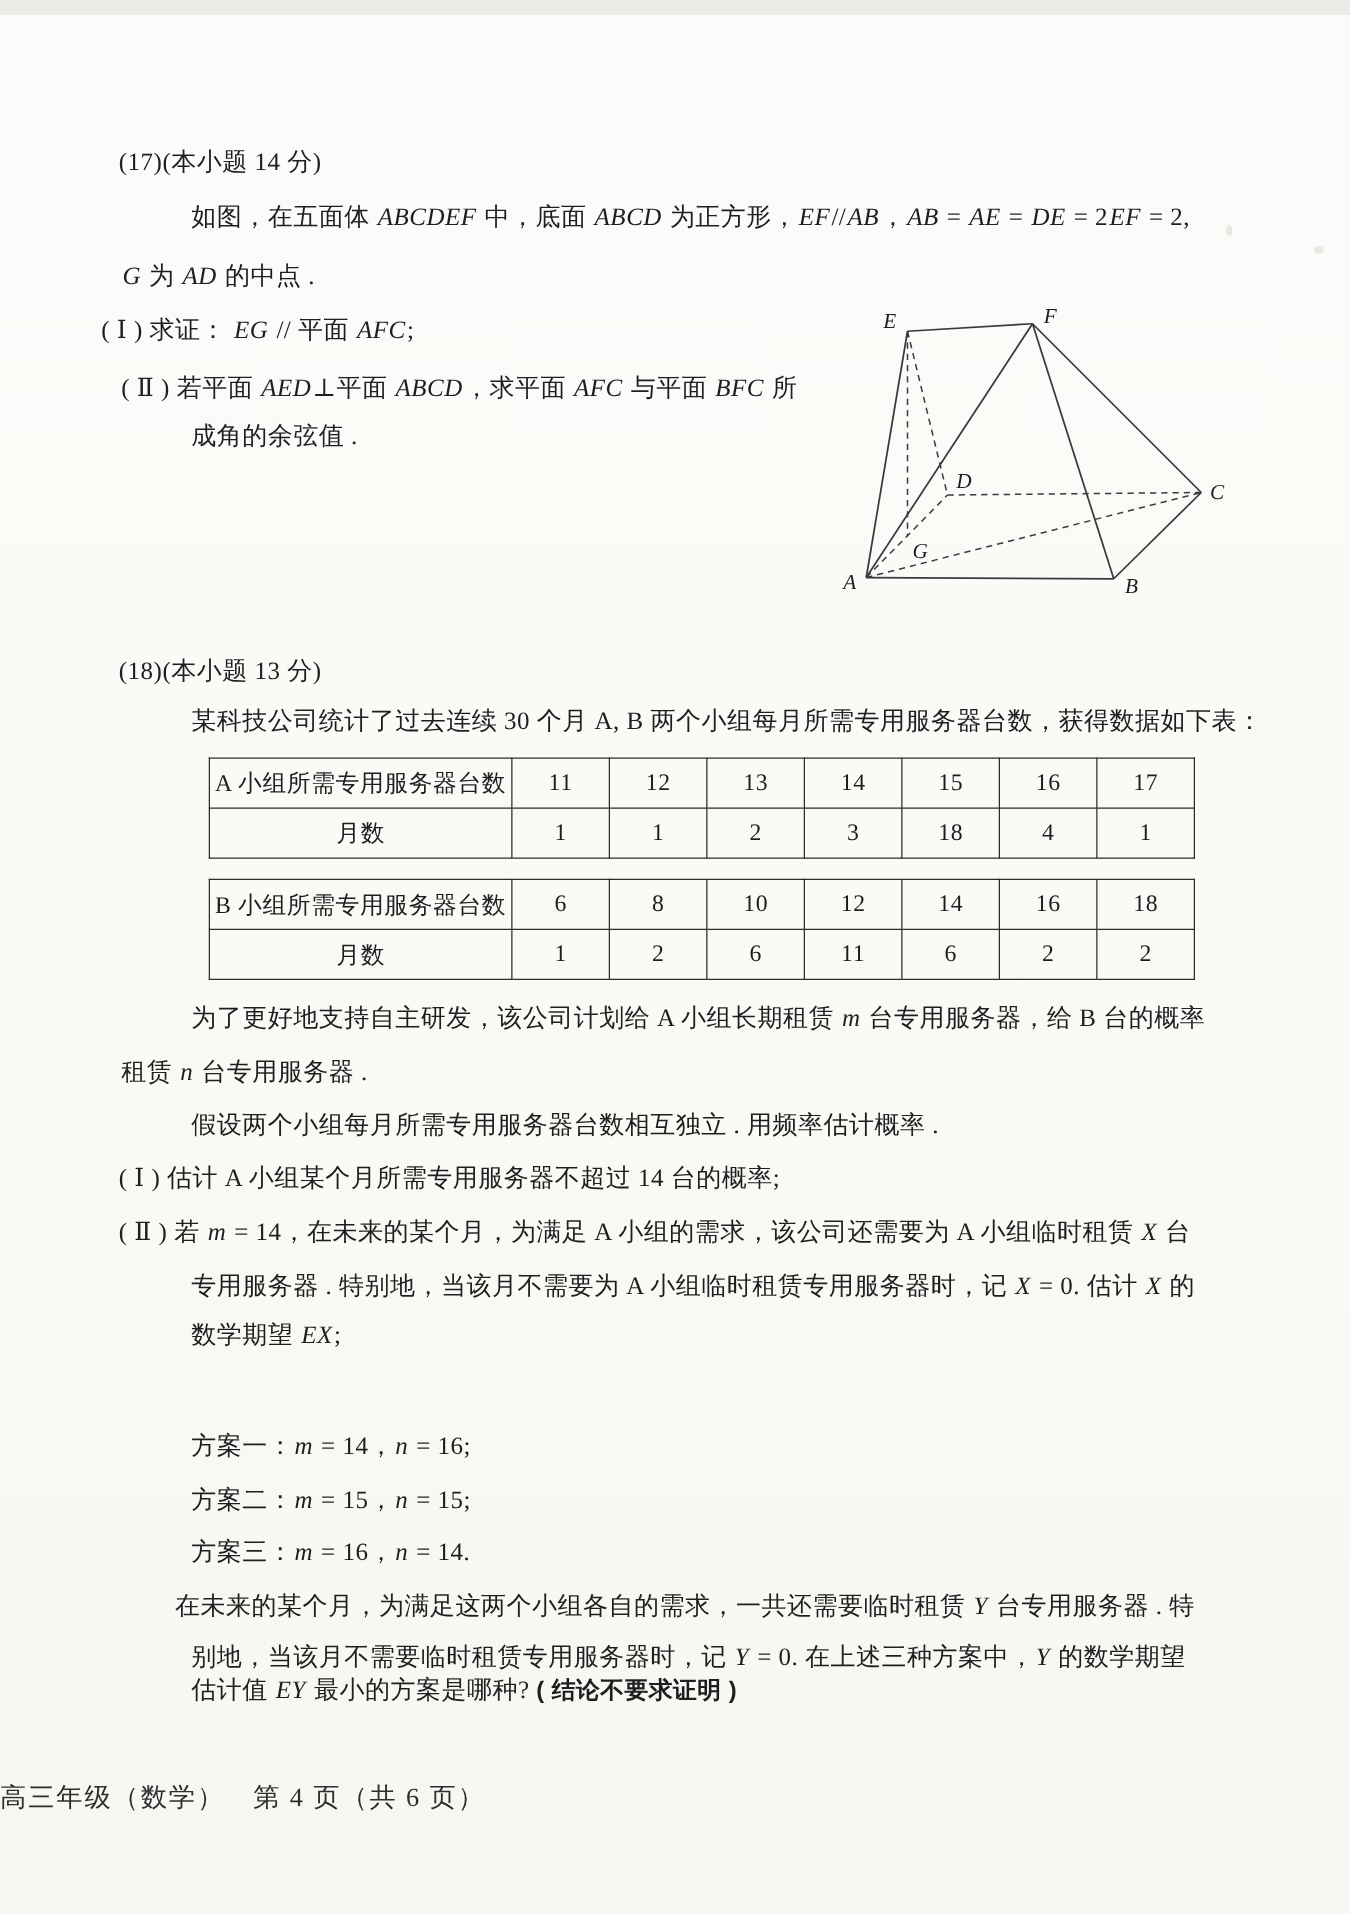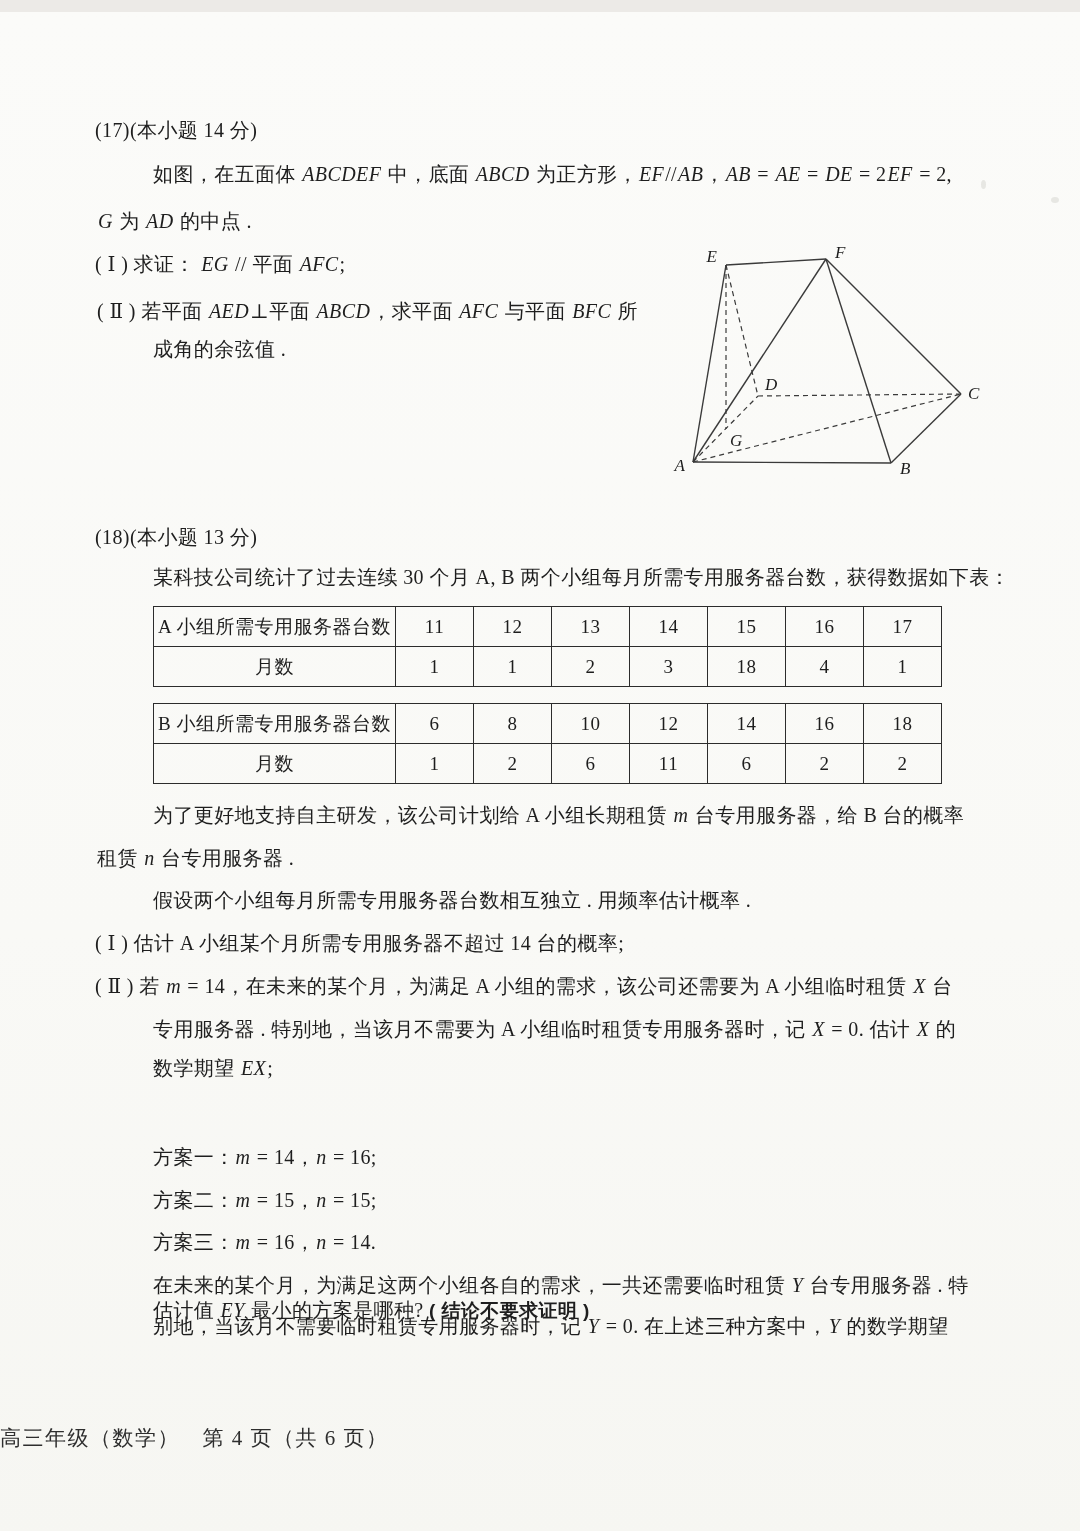--- a/index.html
+++ b/index.html
@@ -25,21 +25,21 @@
     font-family:"Liberation Serif","DejaVu Serif",serif;
     padding:0 1px;
   }
   .line .bold-note{
     font-weight:700;
     font-family:"Liberation Sans","DejaVu Sans",sans-serif;
     font-size:19px;
   }
   table.data-table{
     position:absolute;
-    left:153px;
+    left:167px;
     width:788px;
     border-collapse:collapse;
     table-layout:fixed;
     padding-left:12px;
   }
   table.data-table td{
     border:1.6px solid #2c2c2c;
     height:39px;
     text-align:center;
     vertical-align:middle;
@@ -76,21 +76,21 @@
   }
 </style>
 </head>
 <body>
 
 <div id="page">
 
   <div class="line" style="left:95px;top:106px">(17)(本小题 14 分)</div>
   <div class="line" style="left:153px;top:150px"><span>如图，在五面体 </span><span class="mi">ABCDEF</span><span> 中，底面 </span><span class="mi">ABCD</span><span> 为正方形，</span><span class="mi">EF</span><span>//</span><span class="mi">AB</span><span>，</span><span class="mi">AB</span><span> = </span><span class="mi">AE</span><span> = </span><span class="mi">DE</span><span> = 2</span><span class="mi">EF</span><span> = 2,</span></div>
   <div class="line" style="left:97px;top:197px"><span class="mi">G</span><span> 为 </span><span class="mi">AD</span><span> 的中点 .</span></div>
-  <div class="line" style="left:95px;top:240px"><span>( Ⅰ ) 求证： </span><span class="mi">EG</span><span> // 平面 </span><span class="mi">AFC</span><span>;</span></div>
+  <div class="line" style="left:81px;top:240px"><span>( Ⅰ ) 求证： </span><span class="mi">EG</span><span> // 平面 </span><span class="mi">AFC</span><span>;</span></div>
   <div class="line" style="left:97px;top:287px"><span>( Ⅱ ) 若平面 </span><span class="mi">AED</span><span>⊥平面 </span><span class="mi">ABCD</span><span>，求平面 </span><span class="mi">AFC</span><span> 与平面 </span><span class="mi">BFC</span><span> 所</span></div>
   <div class="line" style="left:153px;top:325px"><span>成角的余弦值 .</span></div>
 
   <svg id="figure17" width="330" height="250" viewBox="0 0 330 250">
     <g stroke="#3a3a3a" stroke-width="1.4" fill="none">
       <line x1="63" y1="25" x2="163" y2="19"></line>
       <line x1="63" y1="25" x2="30" y2="222"></line>
       <line x1="30" y1="222" x2="163" y2="19"></line>
       <line x1="163" y1="19" x2="228" y2="223"></line>
       <line x1="163" y1="19" x2="298" y2="154"></line>
@@ -177,22 +177,22 @@
   <div class="line" style="left:153px;top:791px"><span>为了更好地支持自主研发，该公司计划给 A 小组长期租赁 </span><span class="mi">m</span><span> 台专用服务器，给 B 台的概率</span></div>
   <div class="line" style="left:97px;top:834px"><span>租赁 </span><span class="mi">n</span><span> 台专用服务器 .</span></div>
   <div class="line" style="left:153px;top:876px"><span>假设两个小组每月所需专用服务器台数相互独立 . 用频率估计概率 .</span></div>
   <div class="line" style="left:95px;top:919px"><span>( Ⅰ ) 估计 A 小组某个月所需专用服务器不超过 14 台的概率;</span></div>
   <div class="line" style="left:95px;top:962px"><span>( Ⅱ ) 若 </span><span class="mi">m</span><span> = 14，在未来的某个月，为满足 A 小组的需求，该公司还需要为 A 小组临时租赁 </span><span class="mi">X</span><span> 台</span></div>
   <div class="line" style="left:153px;top:1005px"><span>专用服务器 . 特别地，当该月不需要为 A 小组临时租赁专用服务器时，记 </span><span class="mi">X</span><span> = 0. 估计 </span><span class="mi">X</span><span> 的</span></div>
   <div class="line" style="left:153px;top:1044px"><span>数学期望 </span><span class="mi">EX</span><span>;</span></div>
   <div class="line" style="left:153px;top:1133px"><span>方案一：</span><span class="mi">m</span><span> = 14，</span><span class="mi">n</span><span> = 16;</span></div>
   <div class="line" style="left:153px;top:1176px"><span>方案二：</span><span class="mi">m</span><span> = 15，</span><span class="mi">n</span><span> = 15;</span></div>
   <div class="line" style="left:153px;top:1218px"><span>方案三：</span><span class="mi">m</span><span> = 16，</span><span class="mi">n</span><span> = 14.</span></div>
-  <div class="line" style="left:153px;top:1261px"><span>在未来的某个月，为满足这两个小组各自的需求，一共还需要临时租赁 </span><span class="mi">Y</span><span> 台专用服务器 . 特</span></div>
+  <div class="line" style="left:140px;top:1261px"><span>在未来的某个月，为满足这两个小组各自的需求，一共还需要临时租赁 </span><span class="mi">Y</span><span> 台专用服务器 . 特</span></div>
   <div class="line" style="left:153px;top:1302px"><span>别地，当该月不需要临时租赁专用服务器时，记 </span><span class="mi">Y</span><span> = 0. 在上述三种方案中，</span><span class="mi">Y</span><span> 的数学期望</span></div>
-  <div class="line" style="left:153px;top:1286px"><span>估计值 </span><span class="mi">EY</span><span> 最小的方案是哪种? </span><span class="bold-note">( 结论不要求证明 )</span></div>
+  <div class="line" style="left:153px;top:1328px"><span>估计值 </span><span class="mi">EY</span><span> 最小的方案是哪种? </span><span class="bold-note">( 结论不要求证明 )</span></div>
 
   <div class="footer-line">高三年级（数学）　第 4 页（共 6 页）</div>
 
   <div class="speck" style="left:981px;top:168px;width:5px;height:9px"></div>
   <div class="speck" style="left:1051px;top:185px;width:8px;height:6px"></div>
 
 </div>
 
 </body></html>

